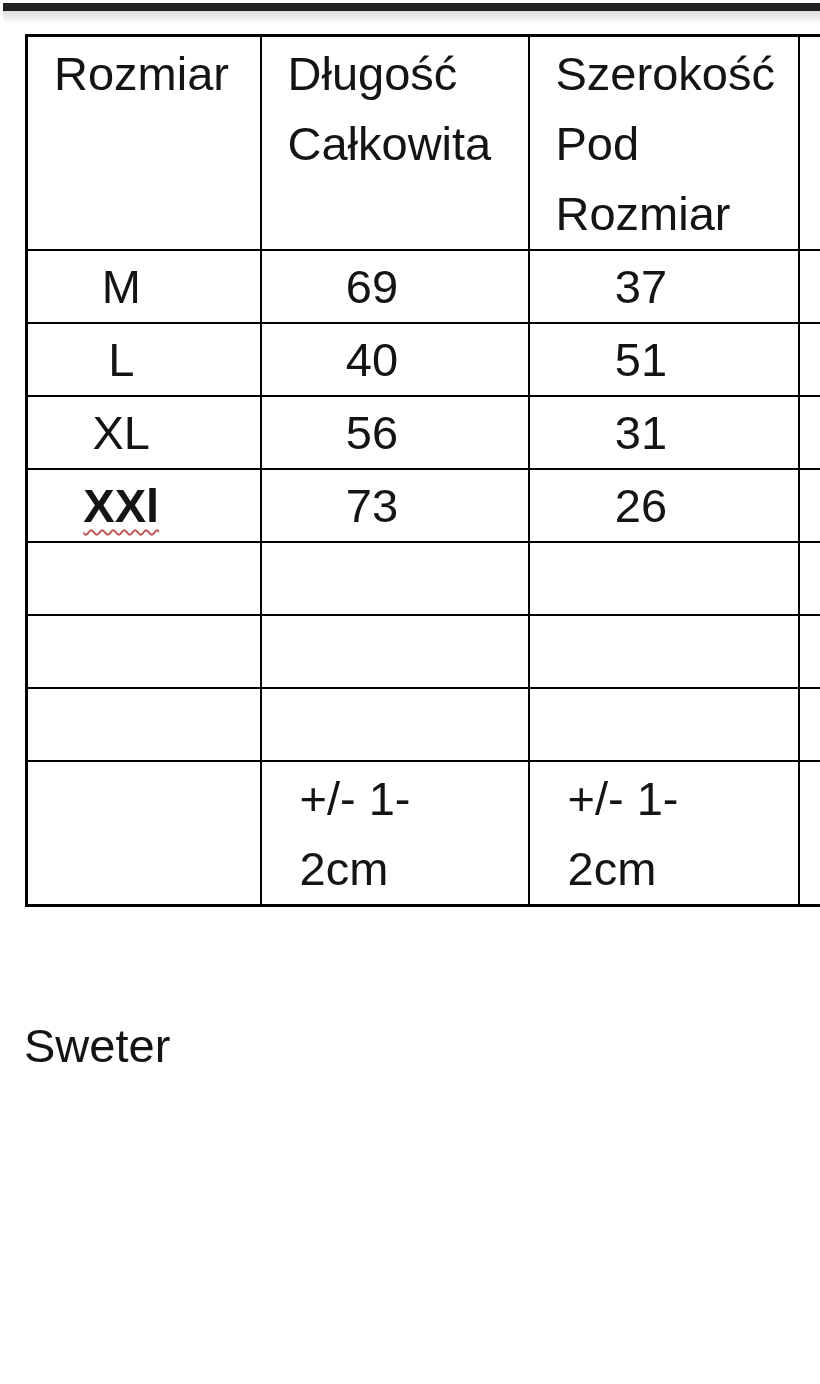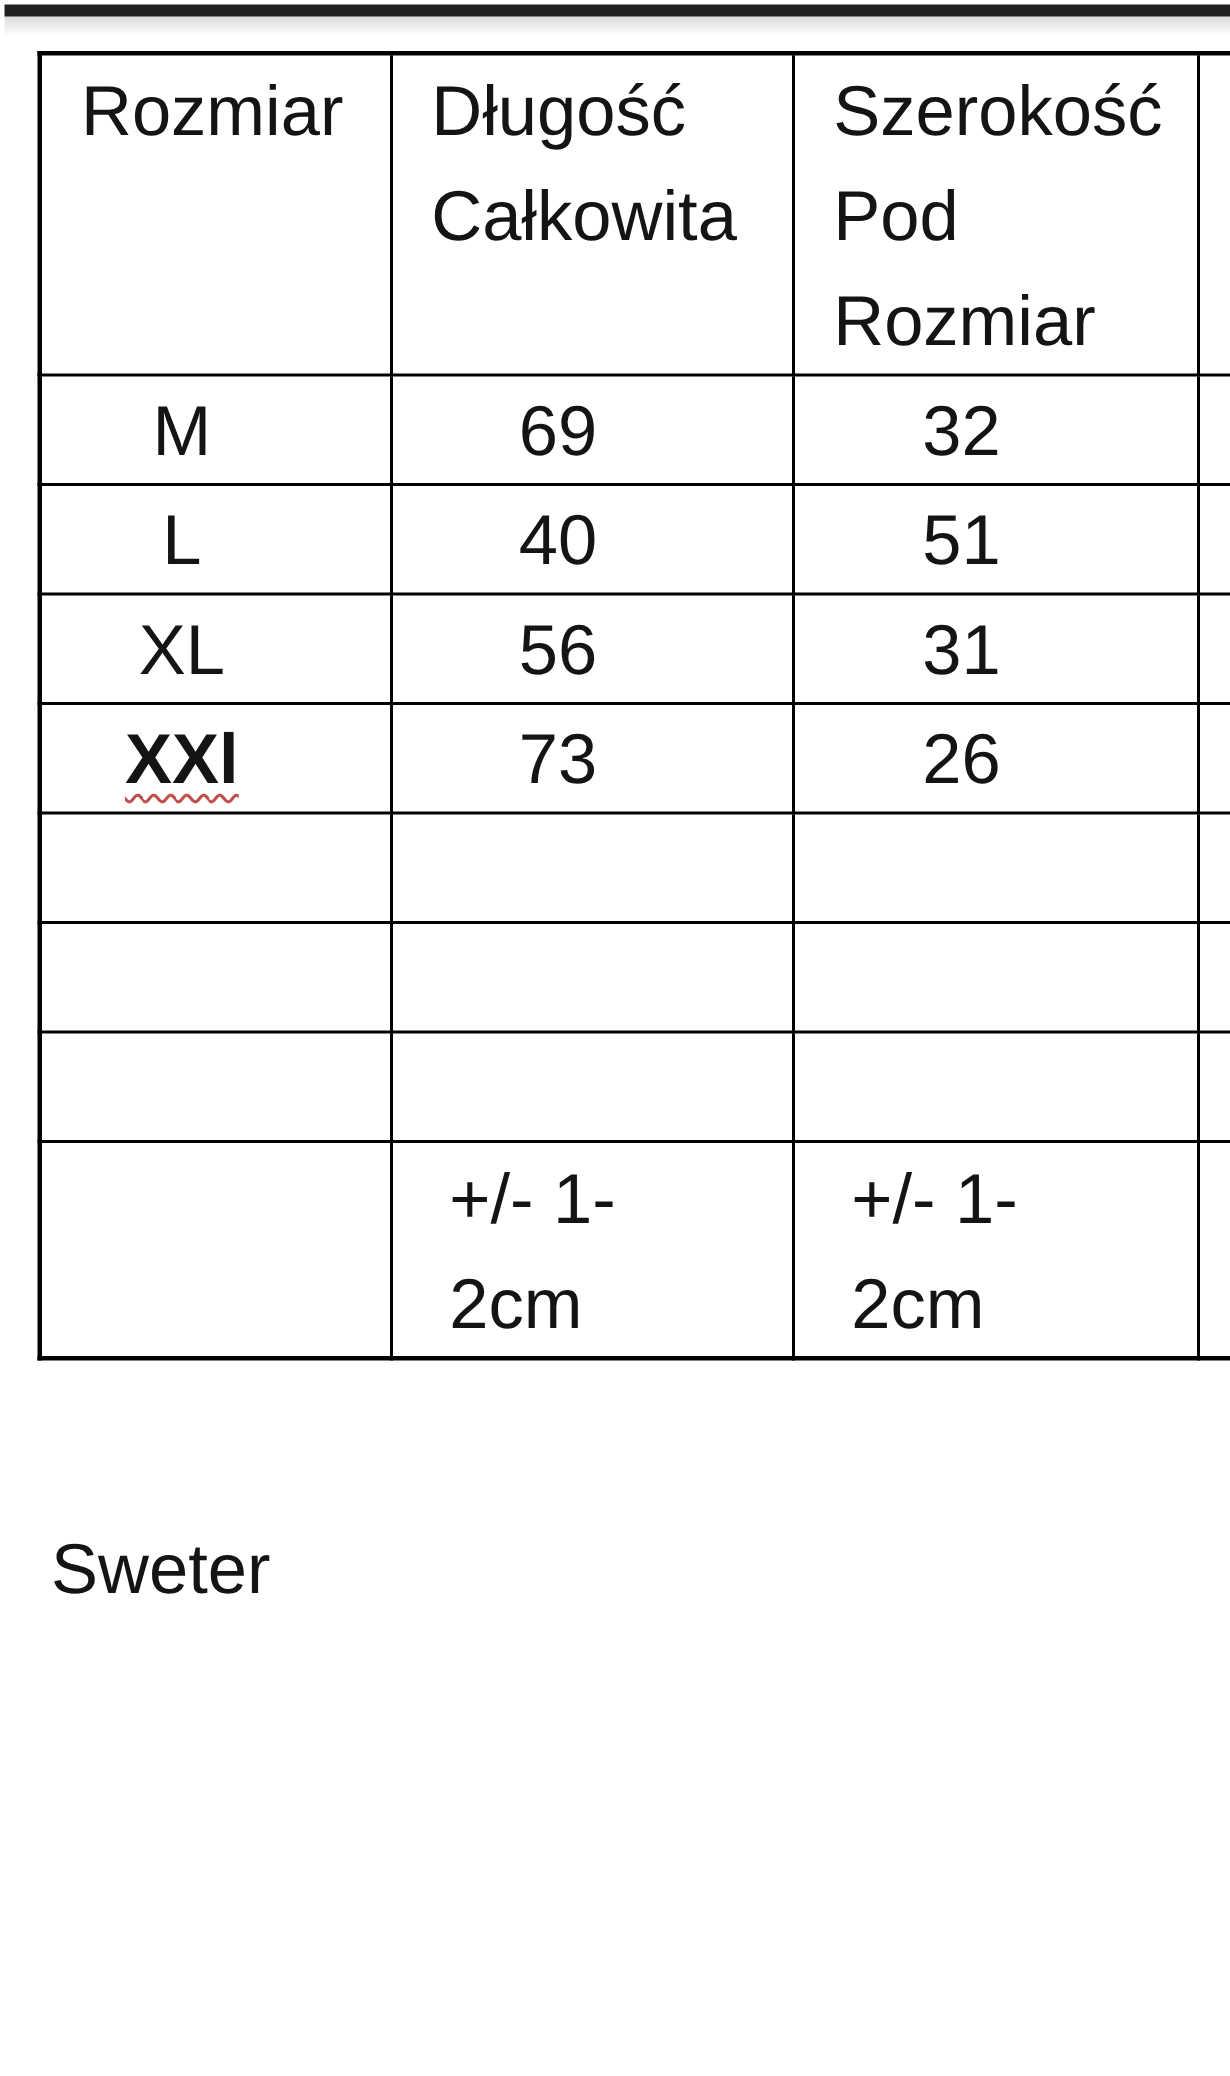--- a/index.html
+++ b/index.html
@@ -68,21 +68,21 @@
   }
   .misspelled {
     text-decoration: underline wavy #c0504d;
     text-decoration-thickness: 2px;
     text-underline-offset: 7px;
     text-decoration-skip-ink: none;
     font-weight: bold;
   }
   .caption {
     position: absolute;
-    left: 31px; top: 1008px;
+    left: 21px; top: 1008px;
     font-size: 47px;
     line-height: 70px;
     color: #141414;
     white-space: nowrap;
   }
 </style>
 </head>
 <body>
 
 <div class="top-bar"></div>
@@ -99,21 +99,21 @@
     <tbody>
       <tr class="r-header">
         <th>Rozmiar</th>
         <th>Długość Całkowita</th>
         <th>Szerokość Pod Rozmiar</th>
         <th></th>
       </tr>
       <tr class="r-data">
         <td>M</td>
         <td>69</td>
-        <td>32</td>
+        <td>37</td>
         <td></td>
       </tr>
       <tr class="r-data">
         <td>L</td>
         <td>40</td>
         <td>51</td>
         <td></td>
       </tr>
       <tr class="r-data">
         <td>XL</td>

